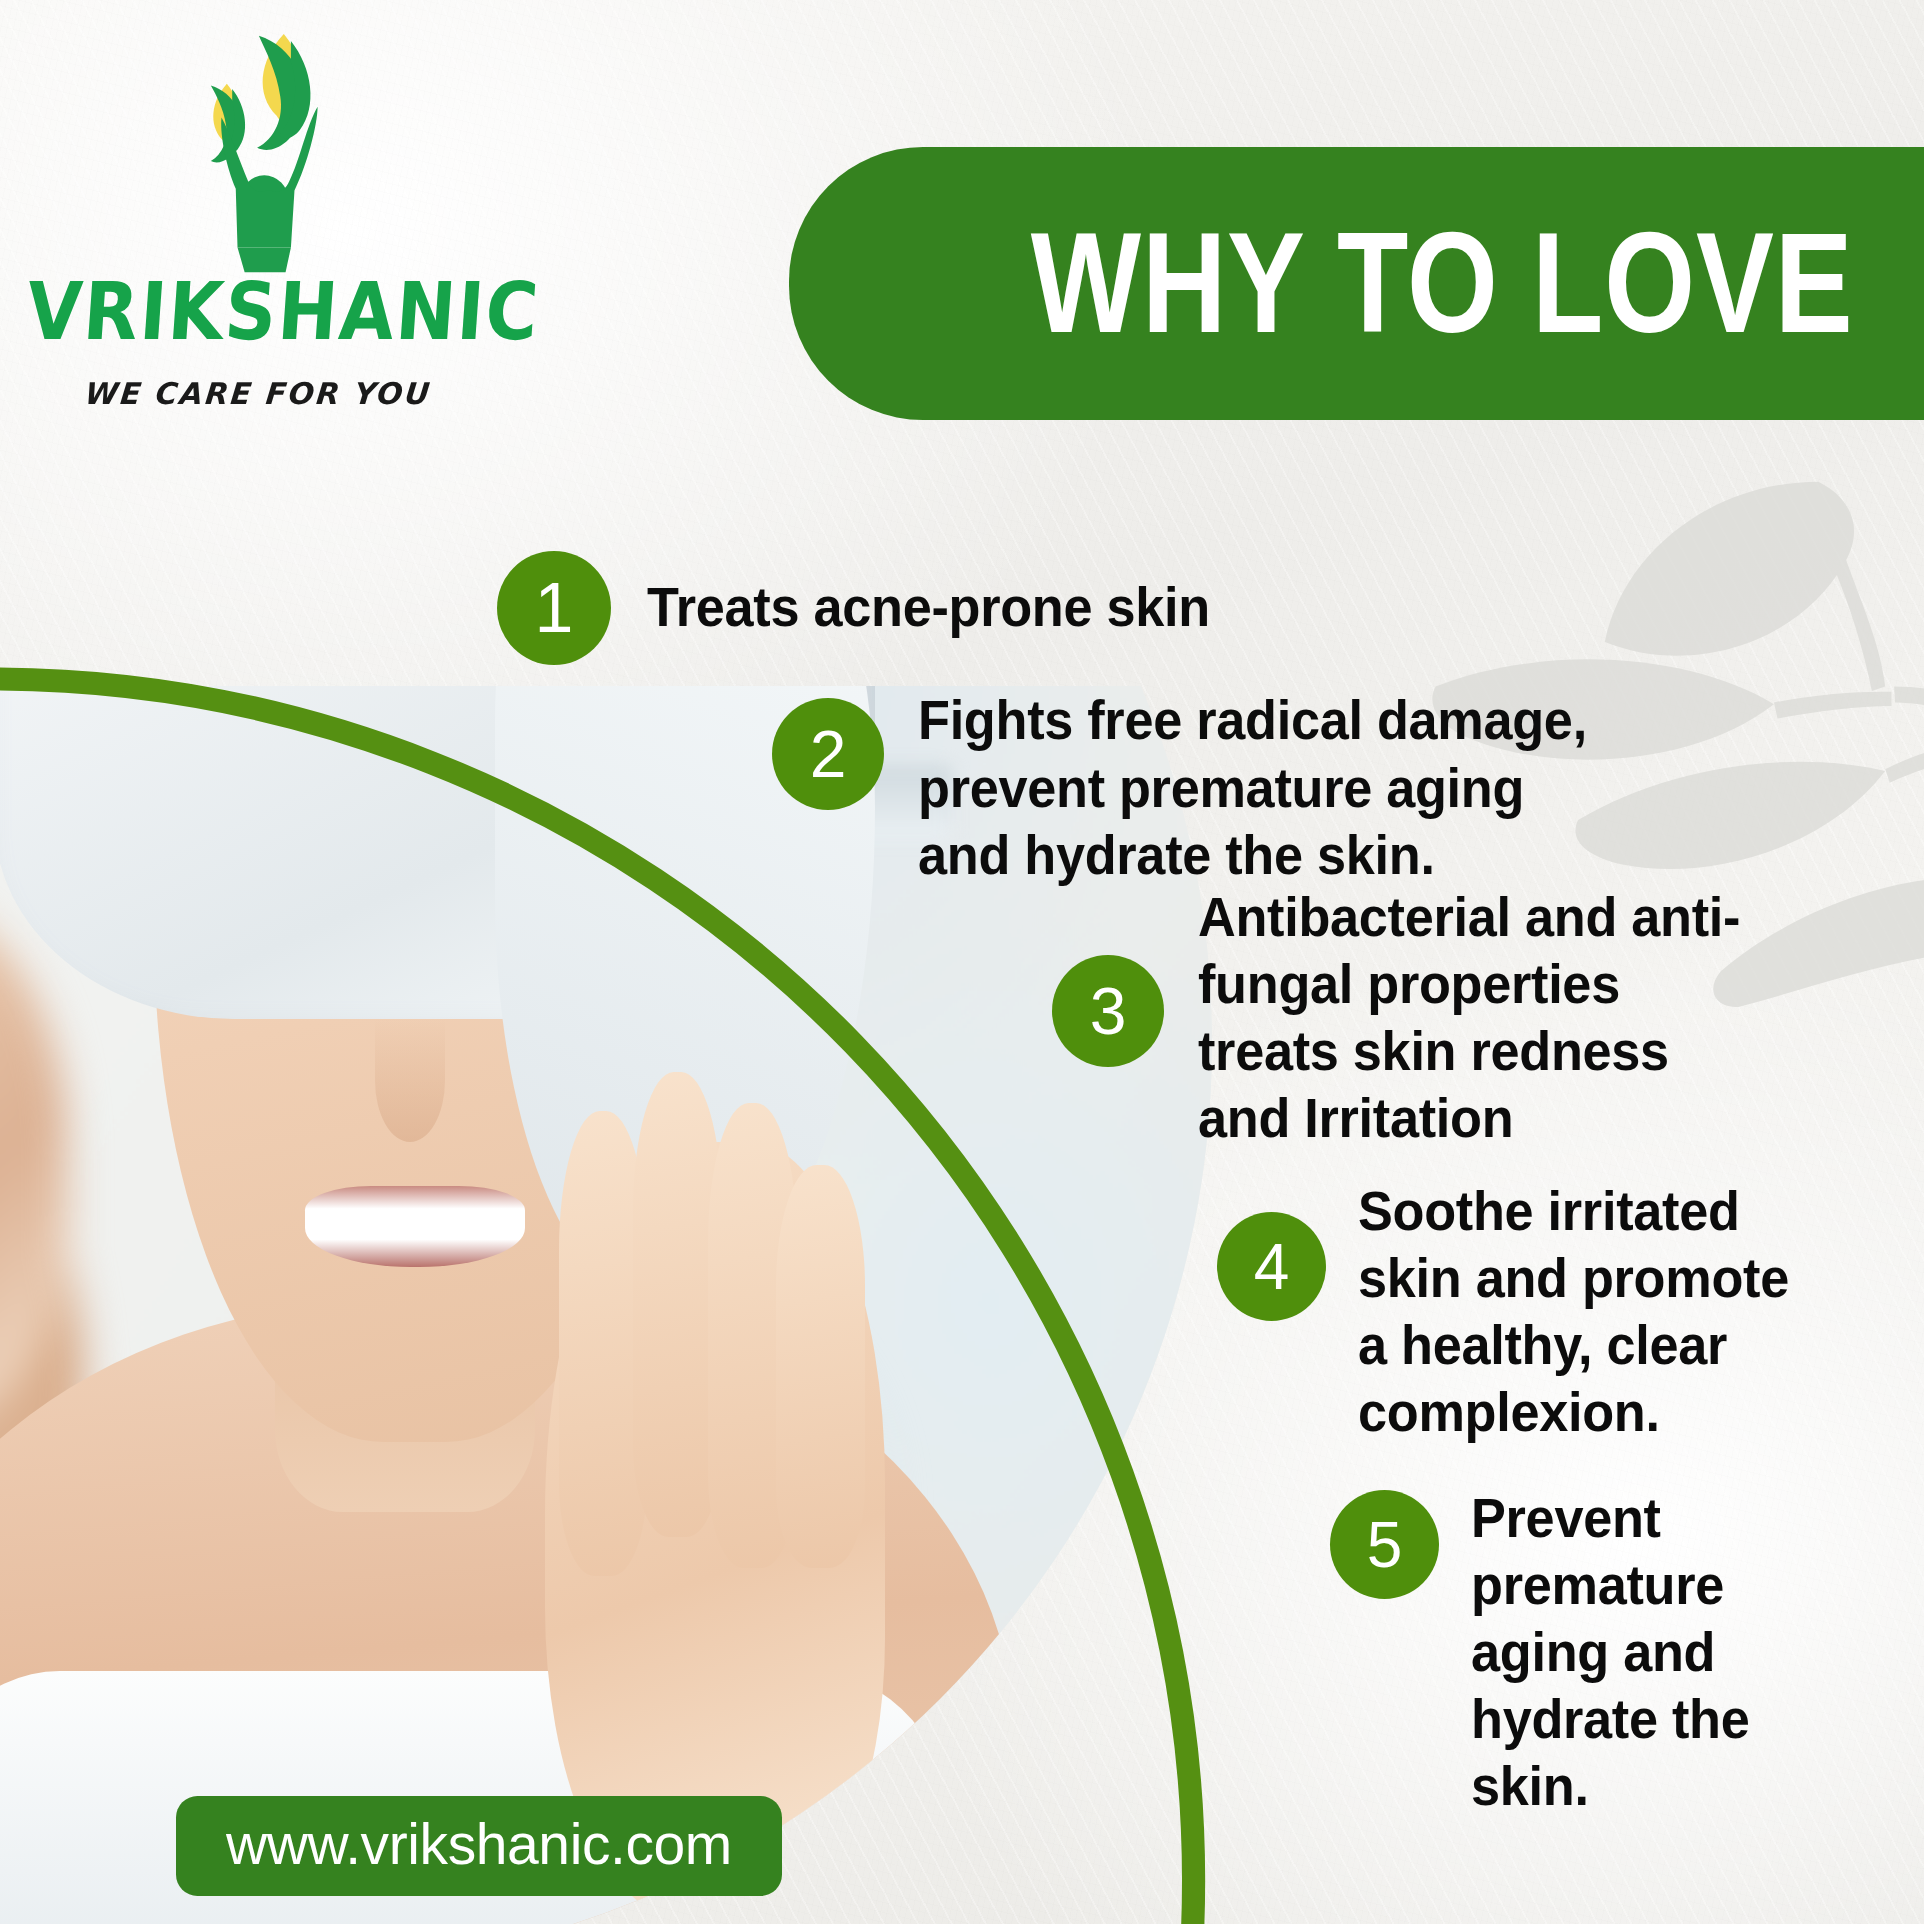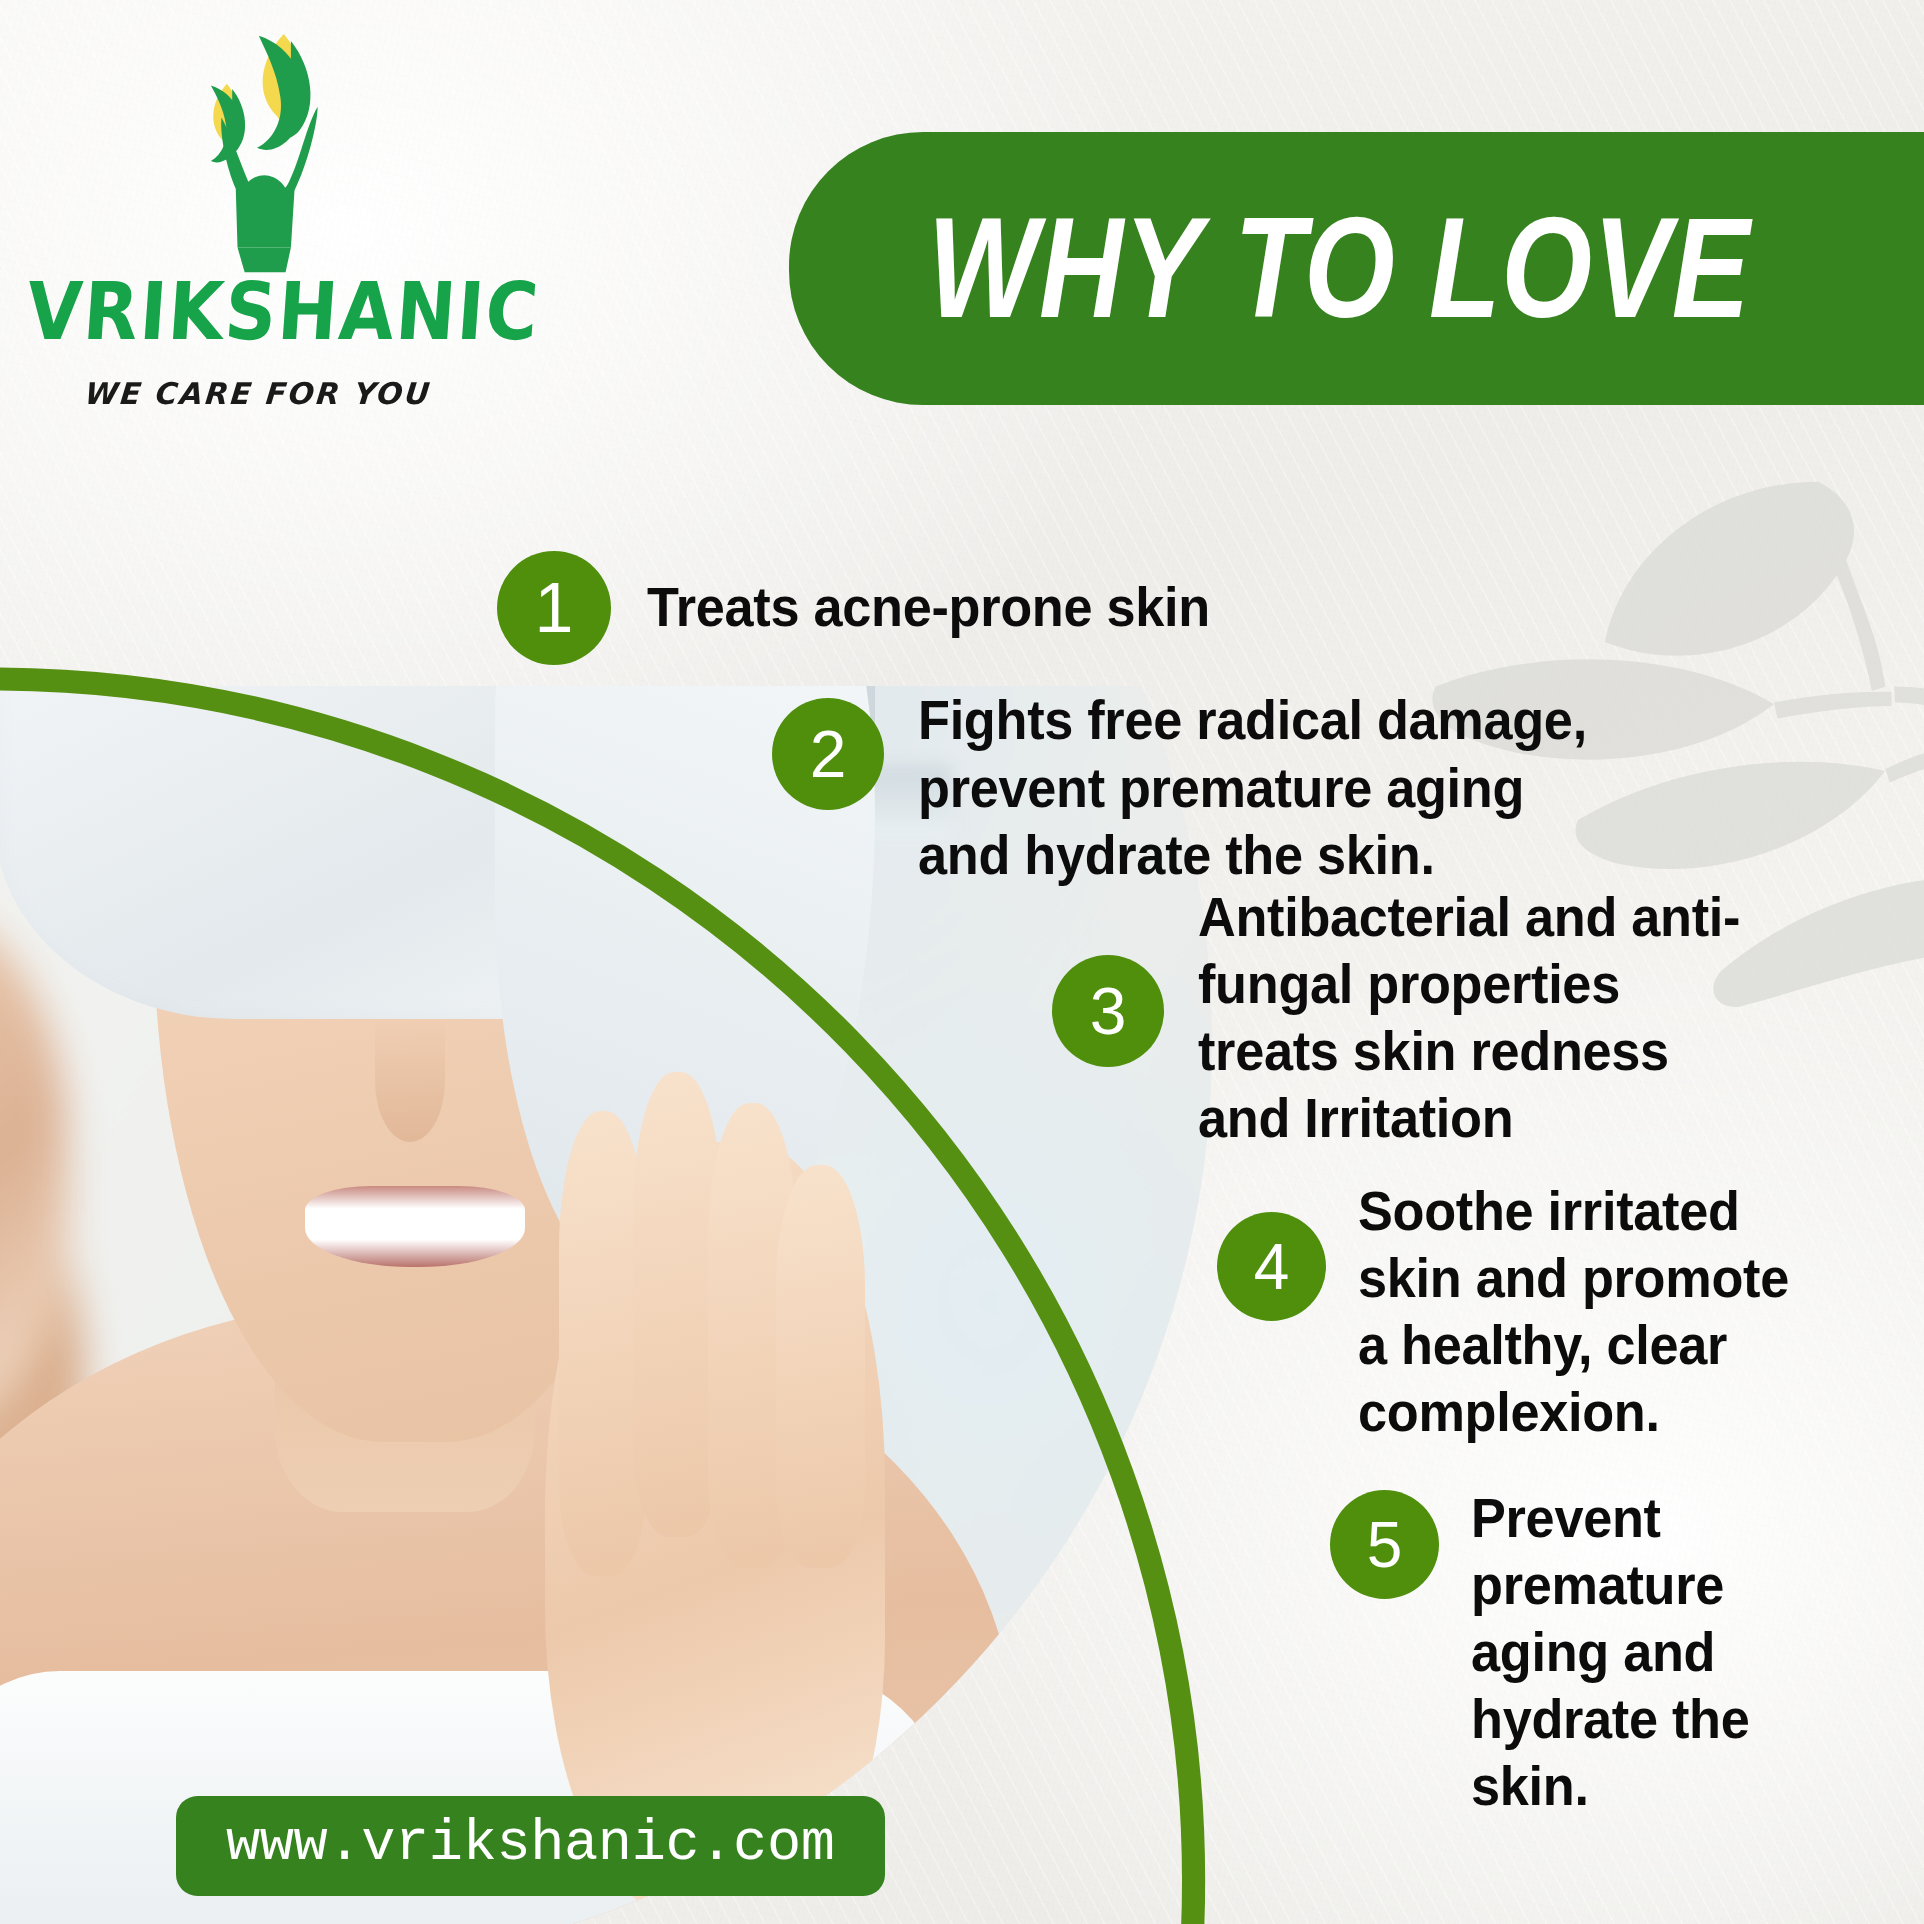--- a/index.html
+++ b/index.html
@@ -57,29 +57,28 @@
     font-style: italic;
     font-size: 30px;
     letter-spacing: 2.2px;
     color: #1a1a1a;
     transform: skewX(-6deg);
   }
 
   
   #banner {
     position: absolute;
-    left: 789px; top: 132px;
+    left: 789px; top: 147px;
     width: 1136px; height: 273px;
     background: #35821f;
     border-radius: 134px 0 0 134px;
     display: flex;
     align-items: center;
-    justify-content: center;
+    justify-content: flex-end;
     padding-right: 36px;
-    font-style: italic;
   }
   #banner-title {
     color: #ffffff;
     font-family: "Liberation Sans", sans-serif;
     font-weight: 700;
     font-size: 127px;
     letter-spacing: 0.9px;
     transform: scaleX(.92) scaleY(1.12);
     white-space: nowrap;
     line-height: 1;
@@ -314,21 +313,21 @@
   
   #url-badge {
     position: absolute;
     left: 176px; top: 1796px;
     padding: 19.6px 50px 23px;
     background: #35821f;
     border-radius: 21.4px;
   }
   #url-text {
     color: #ffffff;
-    font-family: Liberation Mono, monospace;
+    font-family: Liberation Sans, sans-serif;
     font-weight: 400;
     font-size: 57px;
     letter-spacing: -0.4px;
     white-space: nowrap;
     line-height: 1;
   }
 </style>
 </head>
 <body>
 

